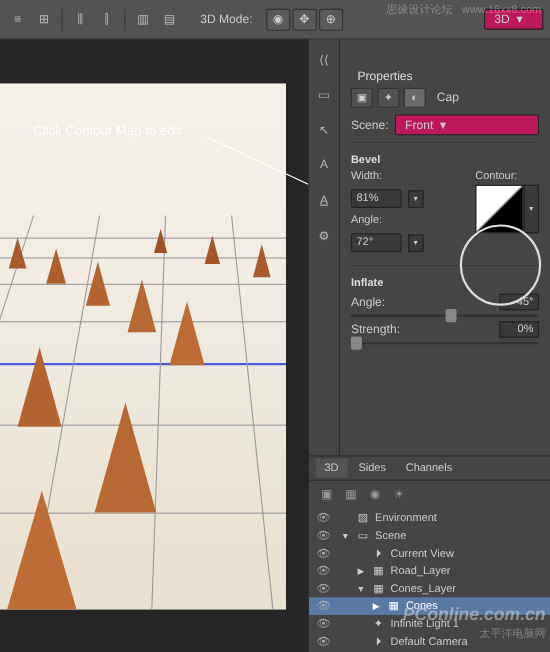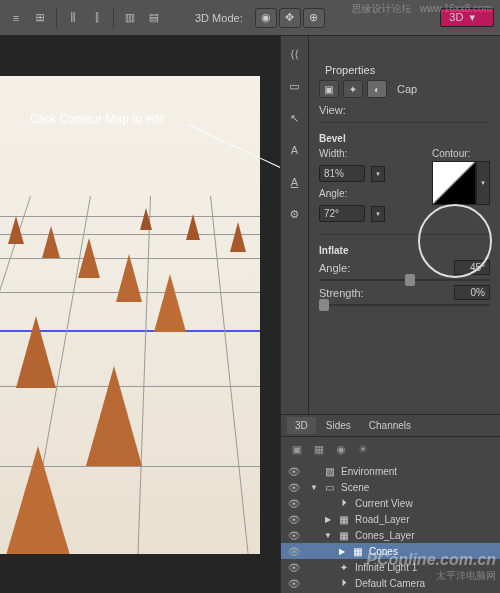--- a/index.html
+++ b/index.html
@@ -1,21 +1,21 @@
 <!DOCTYPE html>
 <html><head>
 <meta charset="utf-8">
 <style>
 * { margin: 0; padding: 0; box-sizing: border-box; font-family: Arial, sans-serif; }
 body { background: #535353; color: #ccc; font-size: 11px; width: 500px; height: 593px; overflow: hidden; position: relative; }
 .toolbar { height: 36px; background: #535353; display: flex; align-items: center; padding: 0 6px; gap: 8px; border-bottom: 1px solid #2a2a2a; }
 .tool-grp { display: flex; gap: 4px; align-items: center; }
 .tool-btn { width: 20px; height: 20px; display: flex; align-items: center; justify-content: center; color: #bbb; cursor: pointer; }
 .tool-sep { width: 1px; height: 20px; background: #3a3a3a; margin: 0 2px; }
-.mode-label { font-size: 11px; margin-left: 23px; }
+.mode-label { font-size: 11px; margin-left: 10px; }
 .mode-btns { display: flex; gap: 2px; margin-left: 4px; }
 .mode-btn { width: 22px; height: 20px; background: #5a5a5a; border: 1px solid #333; border-radius: 3px; display: flex; align-items: center; justify-content: center; }
 .top-select { background: #be185d; border: 1px solid #222; color: #ccc; padding: 2px 18px 2px 8px; font-size: 11px; border-radius: 2px; position: relative; }
 .main { display: flex; height: 557px; }
 .viewport { flex: 1; background: #252525; position: relative; display: flex; align-items: center; justify-content: center; overflow: hidden; }
 .scene { position: absolute; left: 0; top: 40px; width: 260px; height: 478px; background: #fff; overflow: hidden; }
 .grid-area { position: absolute; inset: 0; background: linear-gradient(to bottom, #f4f0e8 0%, #f0ece2 40%, #e8e0d0 100%); }
 .grid-line { position: absolute; background: #999; }
 .cone { position: absolute; width: 0; height: 0; border-style: solid; }
 .annotation { position: absolute; top: 76px; left: 30px; color: #fff; font-size: 12px; z-index: 10; }
@@ -132,21 +132,22 @@
       <div class="props-body" style="position:relative">
         <div class="contour-circle"></div>
         <div class="panel-tab">Properties</div>
         <div class="type-icons">
           <div class="type-icon">▣</div>
           <div class="type-icon">✦</div>
           <div class="type-icon active">◐</div>
           <span style="margin-left:6px">Cap</span>
         </div>
         <div class="prop-row">
-          <span>View:</span>
+          <span>Scene:</span>
+          <div class="top-select" style="flex:1"><span>Front</span> &nbsp;▾</div>
         </div>
         <hr class="thin">
         <div class="sect-label">Bevel</div>
         <div style="display:flex;gap:28px;align-items:flex-start">
           <div style="flex:1">
             <div style="font-size:10px;margin-bottom:2px">Width:</div>
             <div class="prop-row">
               <input class="mini-input" value="81%" style="">
               <div class="dropdown-arrow">▾</div>
             </div>

